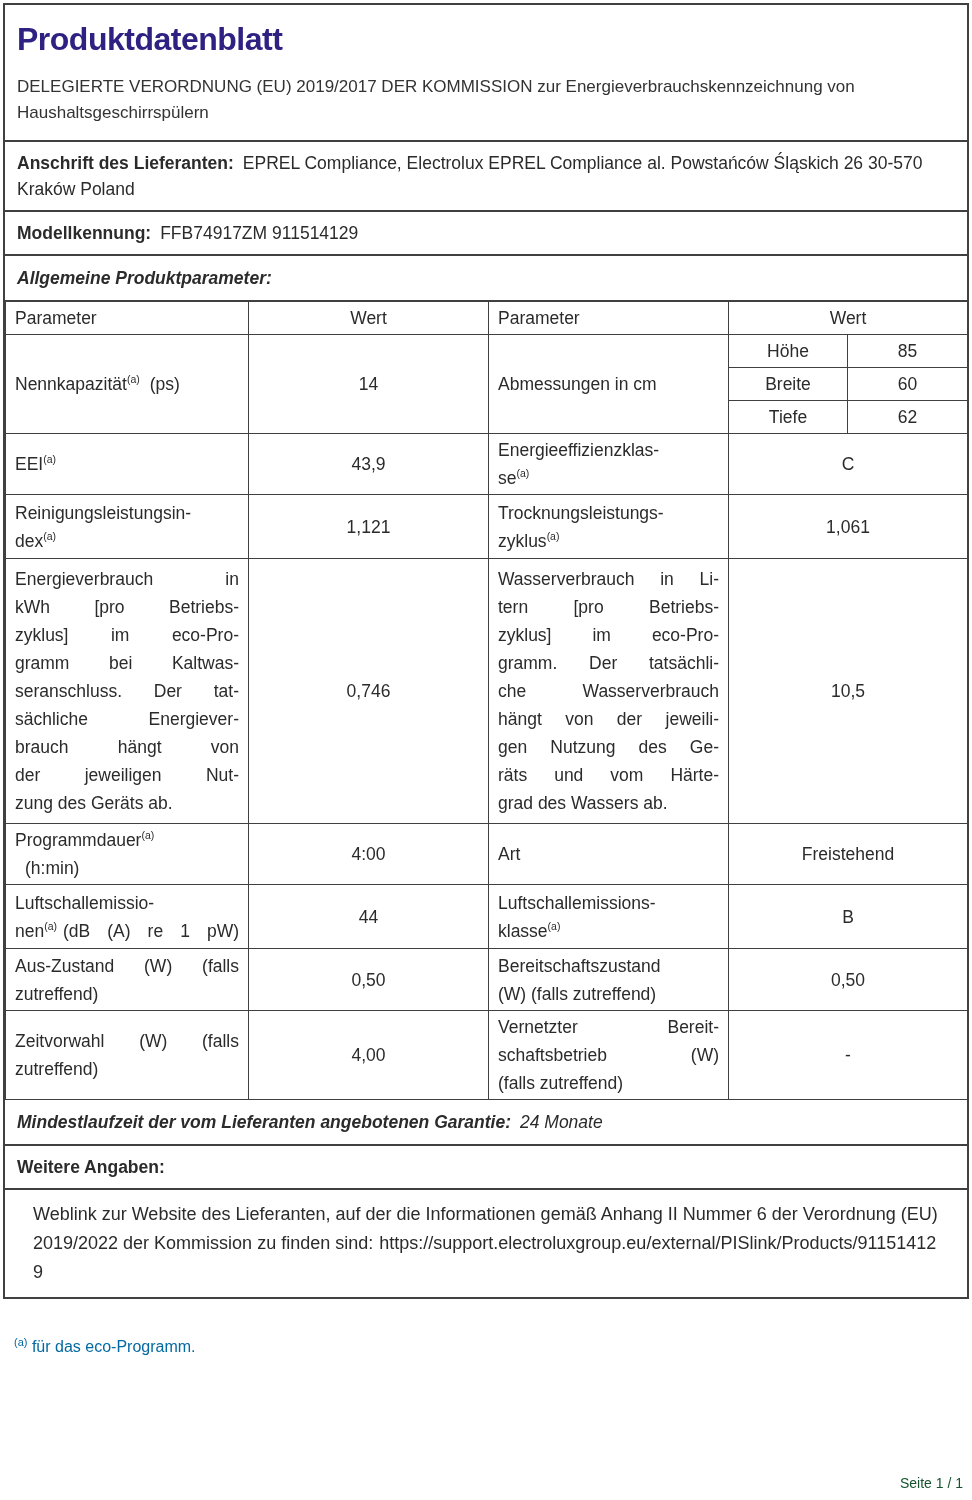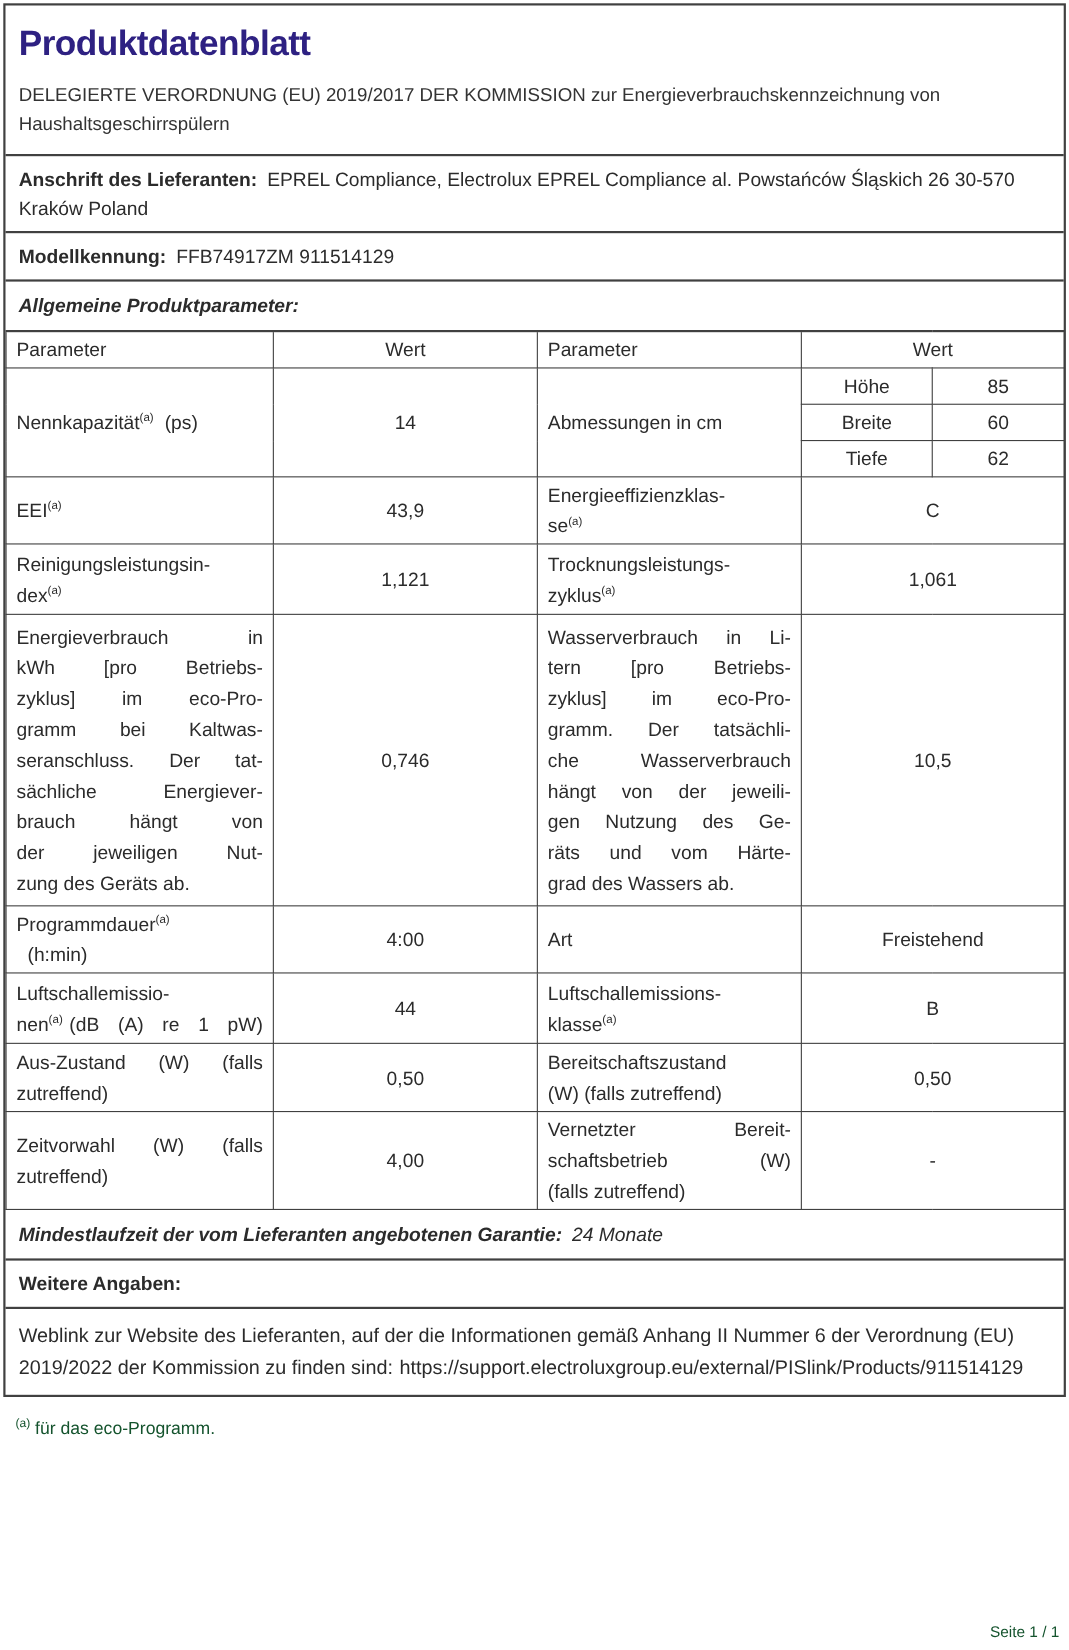--- a/index.html
+++ b/index.html
@@ -40,24 +40,24 @@
   td.val, td.dim-label, td.dim-val { text-align:center; }
   .tr33 { height:33px; } .tr61 { height:61px; } .tr64 { height:64px; }
   .tr265 { height:265px; } .tr60 { height:60px; } .tr62 { height:62px; }
   .tr87 { height:87px; }
   .line { display:block; }
   .jl { text-align:justify; text-align-last:justify; -moz-text-align-last:justify; }
   sup { font-size:0.6em; vertical-align:super; line-height:0; }
   .gap { margin-left:10px; }
   .sgap { margin-left:6px; }
   .indent { padding-left:10px; }
-  .weblink-row { padding:10px 12px; font-size:18px; line-height:29px; }
+  .weblink-row { padding:10px 28px; font-size:18px; line-height:29px; }
   .url { word-break:break-all; margin-left:6px; }
   .footnote {
-    position:absolute; left:14px; top:1291px; font-size:16px; color:#14532d;
+    position:absolute; left:14px; top:1338px; font-size:16px; color:#0369a1;
   }
   .footnote sup { font-size:11px; }
   .page-footer {
     position:absolute; right:9px; bottom:9px; font-size:14px; color:#14532d;
   }
 </style>
 </head>
 <body>
 
 <div class="page">

